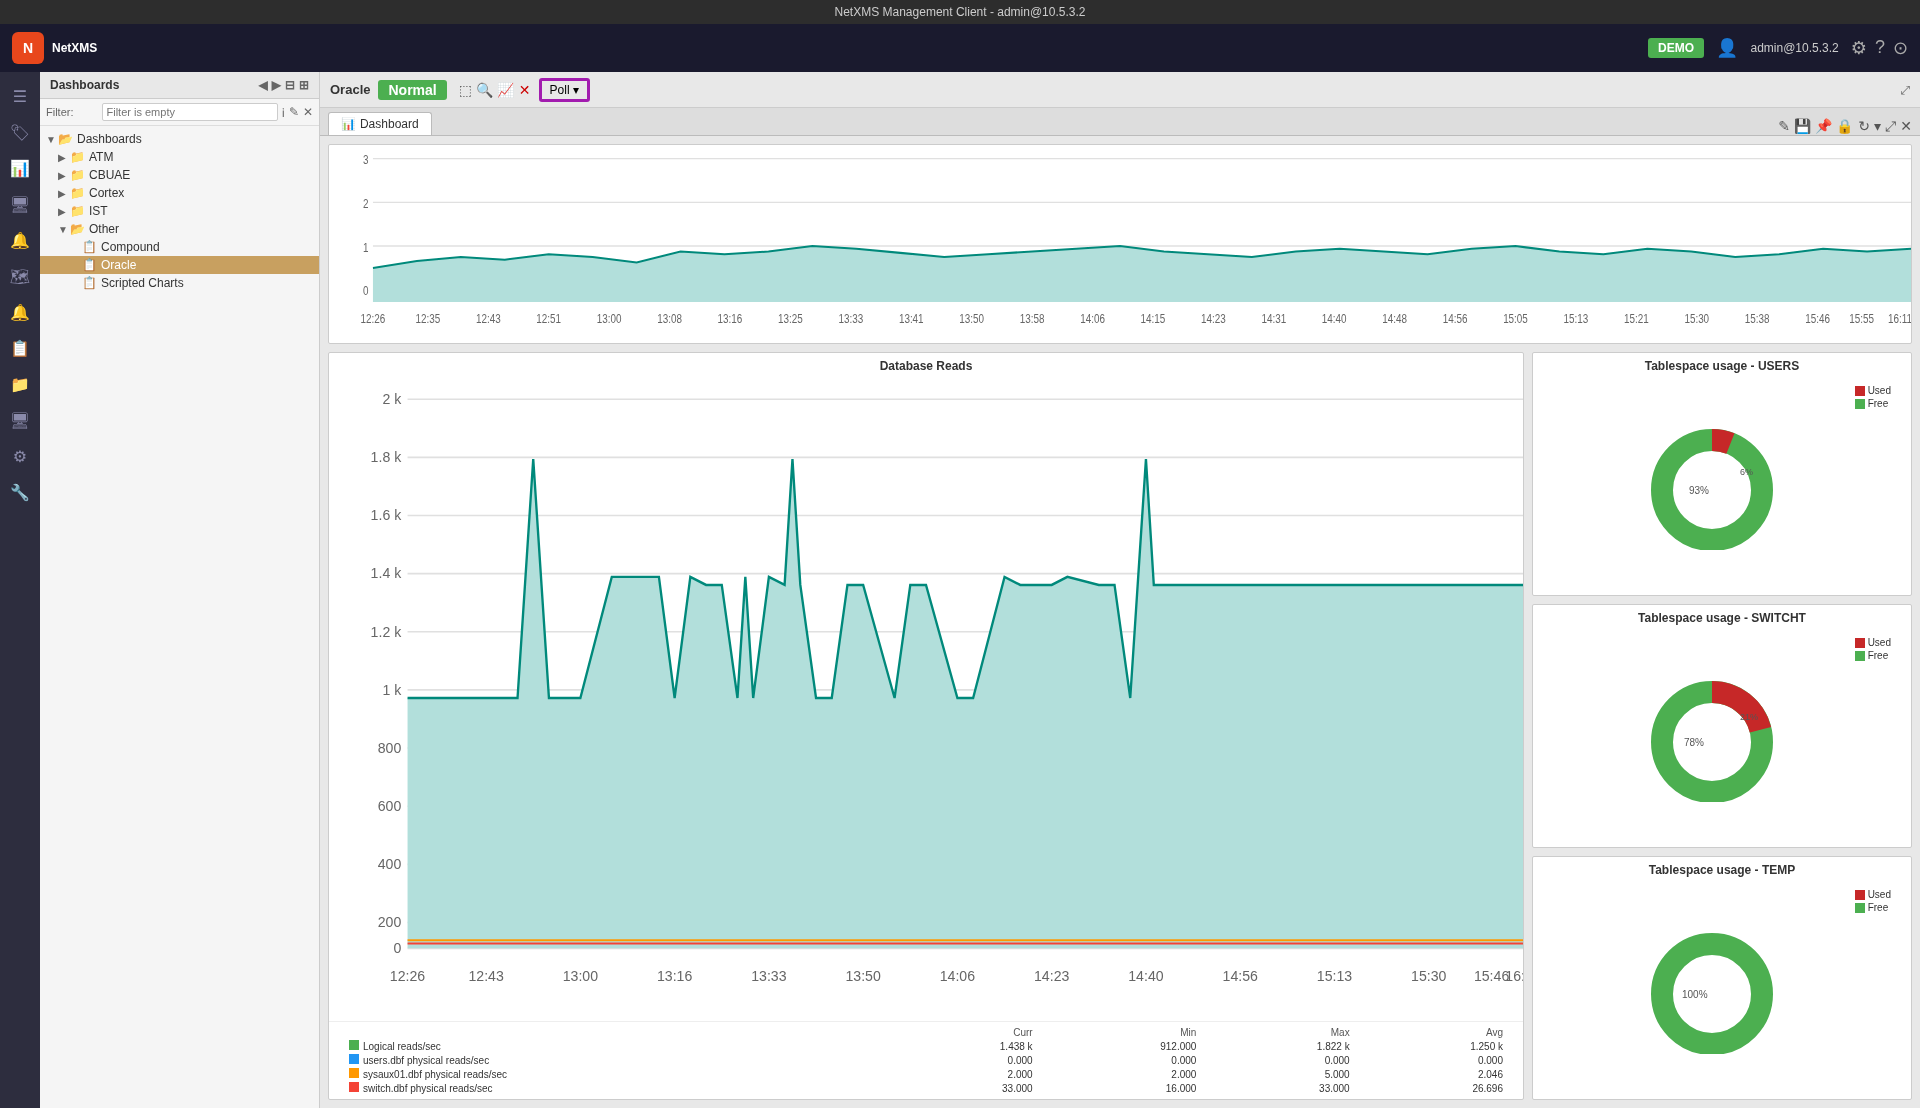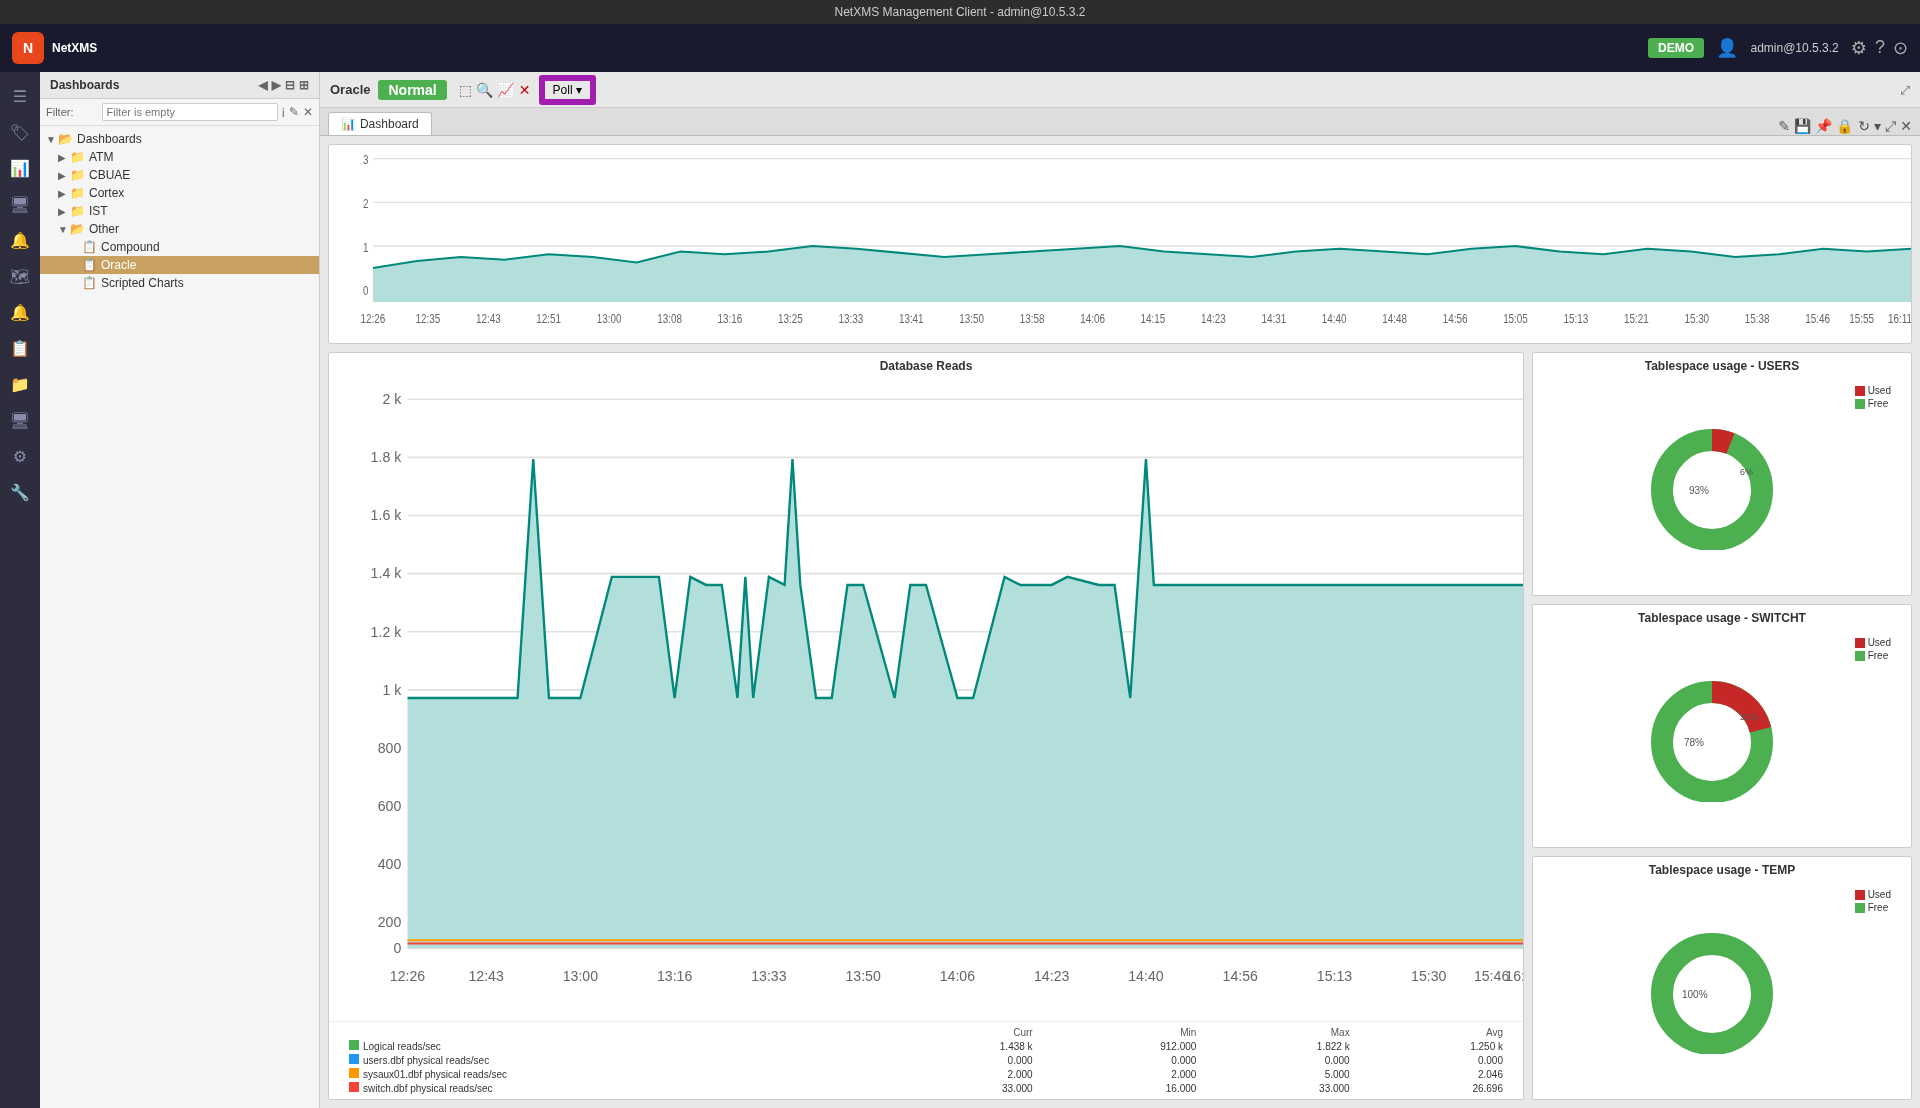--- a/index.html
+++ b/index.html
@@ -129,21 +129,21 @@
       color: white;
       padding: 2px 10px;
       border-radius: 3px;
       font-size: 14px;
       font-weight: bold;
     }
     #toolbar-icons { display: flex; gap: 4px; color: #555; margin-left: 4px; }
     #toolbar-icons span { cursor: pointer; font-size: 14px; }
     #poll-btn {
       background: #e8e8e8;
-      border: 6px solid #a21caf;
+      border: 3px solid #a21caf;
       padding: 2px 8px;
       border-radius: 3px;
       cursor: pointer;
       font-size: 12px;
       display: flex; align-items: center; gap: 3px;
     }
     #expand-icon { margin-left: auto; color: #666; }
 
     
     #tab-row {

